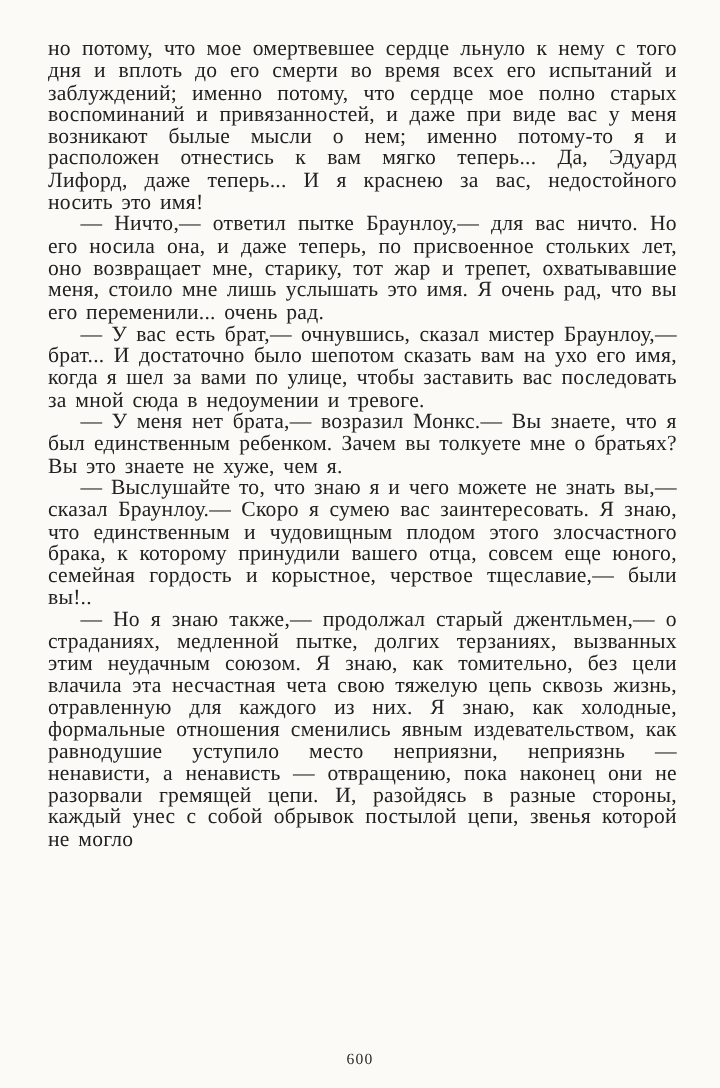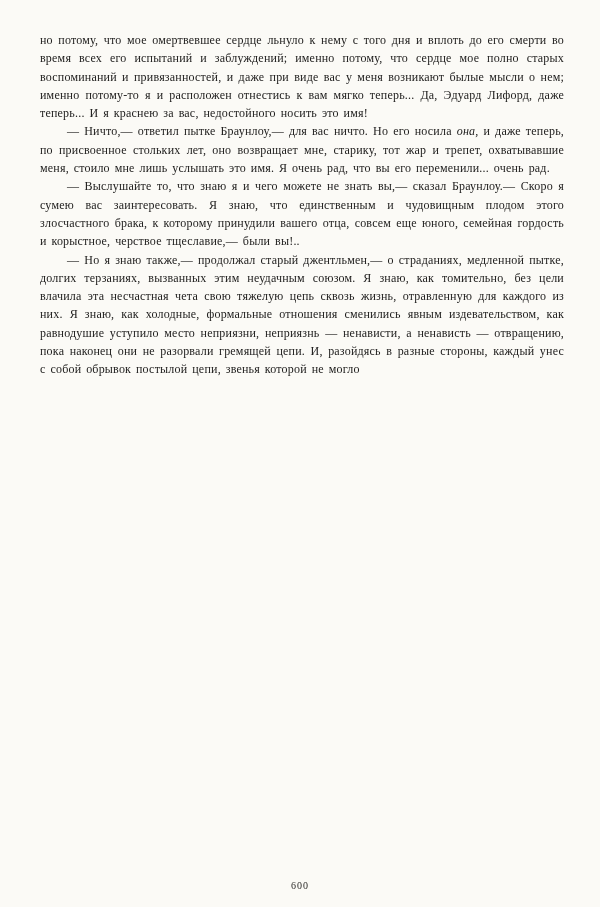--- a/index.html
+++ b/index.html
@@ -14,53 +14,54 @@
     background: #fbfaf6;
     overflow: hidden;
     font-family: "Liberation Serif", "DejaVu Serif", serif;
     color: #222120;
   }
   .text-block {
     position: absolute;
     top: 31px;
     left: 40px;
     width: 524px;
-    font-size: 12px;
+    font-size: 18px;
     line-height: 18.3px;
     text-align: justify;
     letter-spacing: 0.2px;
     word-spacing: 0.14em;
     hyphens: auto;
   }
   .text-block p {
     margin: 0;
     padding: 0;
     text-indent: 27px;
   }
   .text-block p.no-indent {
     text-indent: 0;
   }
   .text-block .em {
-    font-style: italic;
   }
   .page-number {
     position: absolute;
     bottom: 16px;
     left: 0;
     width: 100%;
     text-align: center;
-    font-size: 10px;
+    font-size: 13px;
     letter-spacing: 1px;
     color: #2a2927;
   }
 </style>
 </head>
 <body>
 
 <div class="page">
   <div class="text-block">
       <p class="no-indent"><span>но потому, что мое омертвевшее сердце льнуло к нему с того дня и вплоть до его смерти во время всех его испытаний и заблуждений; именно потому, что сердце мое полно старых воспоминаний и привязанностей, и даже при виде вас у меня возникают былые мысли о нем; именно потому-то я и расположен отнестись к вам мягко теперь... Да, Эдуард Лифорд, даже теперь... И я краснею за вас, недостойного носить это имя!</span></p>
       <p><span>— Ничто,— ответил пытке Браунлоу,— для вас ничто. Но его носила </span><span class="em">она</span><span>, и даже теперь, по присвоенное стольких лет, оно возвращает мне, старику, тот жар и трепет, охватывавшие меня, стоило мне лишь услышать это имя. Я очень рад, что вы его переменили... очень рад.</span></p>
+      <p><span>— У вас есть брат,— очнувшись, сказал мистер Браунлоу,— брат... И достаточно было шепотом сказать вам на ухо его имя, когда я шел за вами по улице, чтобы заставить вас последовать за мной сюда в недоумении и тревоге.</span></p>
+      <p><span>— У меня нет брата,— возразил Монкс.— Вы знаете, что я был единственным ребенком. Зачем вы толкуете мне о братьях? Вы это знаете не хуже, чем я.</span></p>
       <p><span>— Выслушайте то, что знаю я и чего можете не знать вы,— сказал Браунлоу.— Скоро я сумею вас заинтересовать. Я знаю, что единственным и чудовищным плодом этого злосчастного брака, к которому принудили вашего отца, совсем еще юного, семейная гордость и корыстное, черствое тщеславие,— были вы!..</span></p>
       <p><span>— Но я знаю также,— продолжал старый джентльмен,— о страданиях, медленной пытке, долгих терзаниях, вызванных этим неудачным союзом. Я знаю, как томительно, без цели влачила эта несчастная чета свою тяжелую цепь сквозь жизнь, отравленную для каждого из них. Я знаю, как холодные, формальные отношения сменились явным издевательством, как равнодушие уступило место неприязни, неприязнь — ненависти, а ненависть — отвращению, пока наконец они не разорвали гремящей цепи. И, разойдясь в разные стороны, каждый унес с собой обрывок постылой цепи, звенья которой не могло</span></p>
     </div>
   <div class="page-number">600</div>
 </div>
 
 </body></html>

